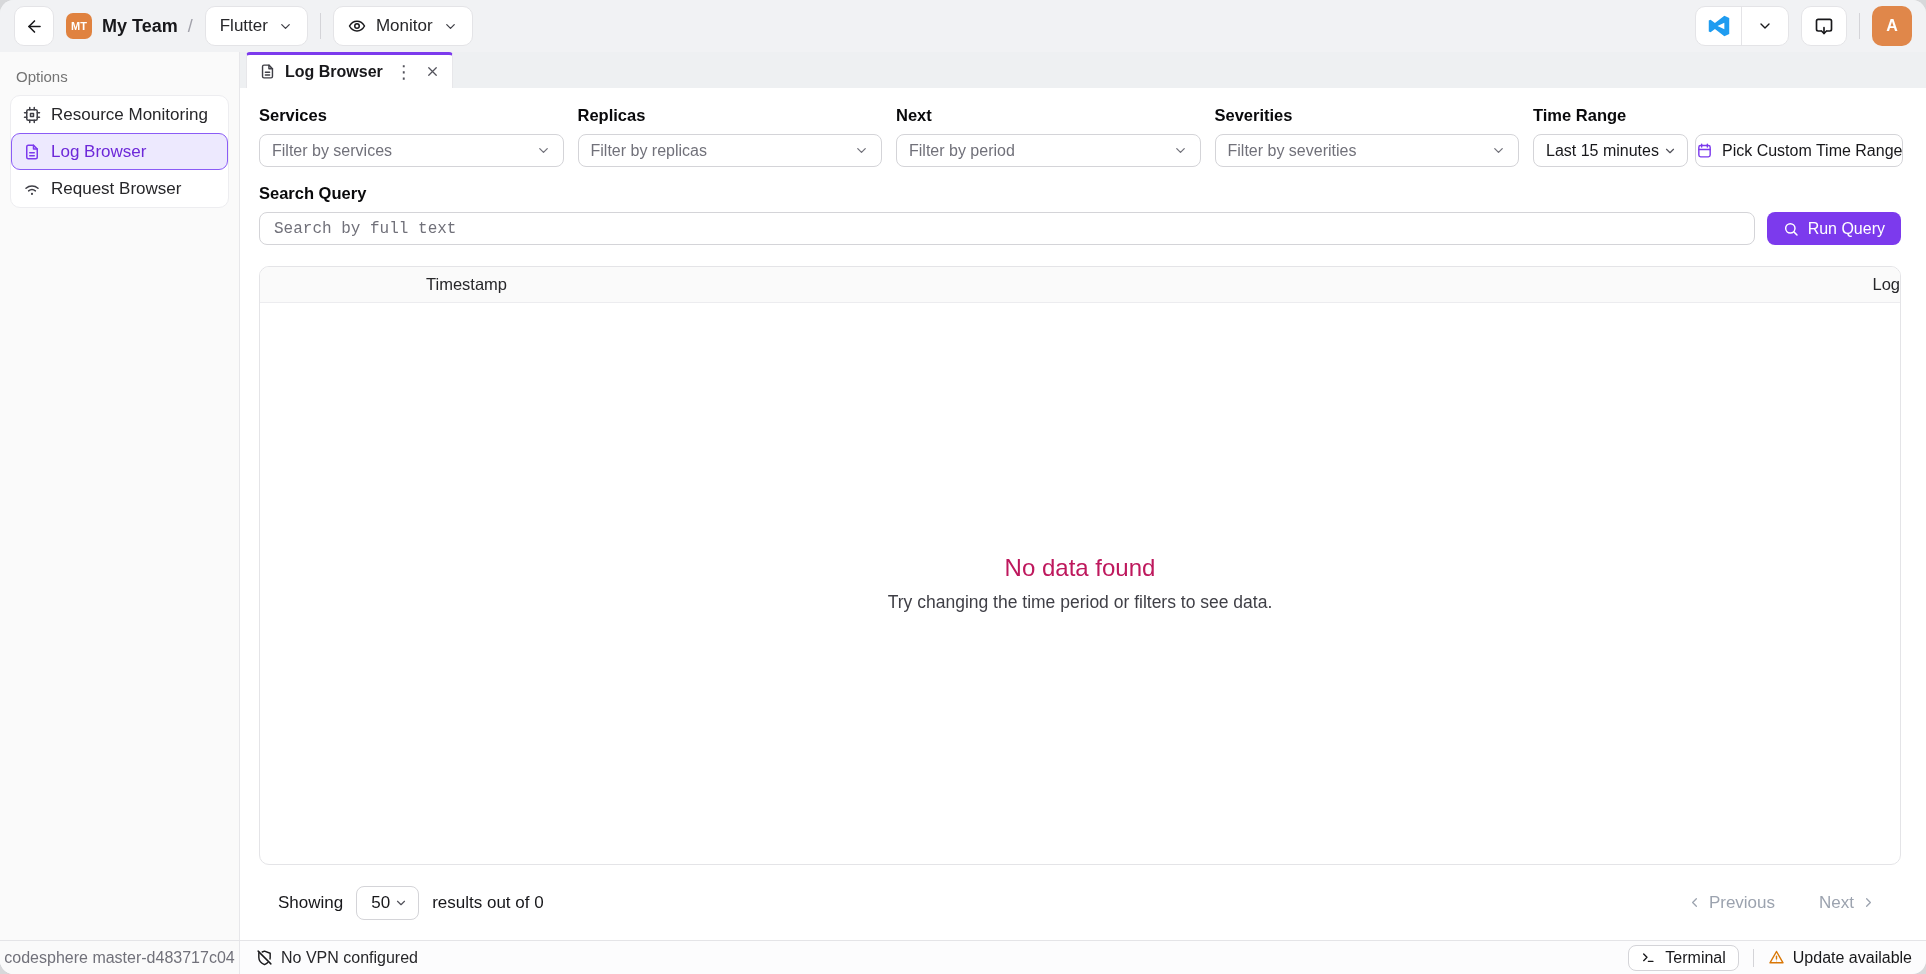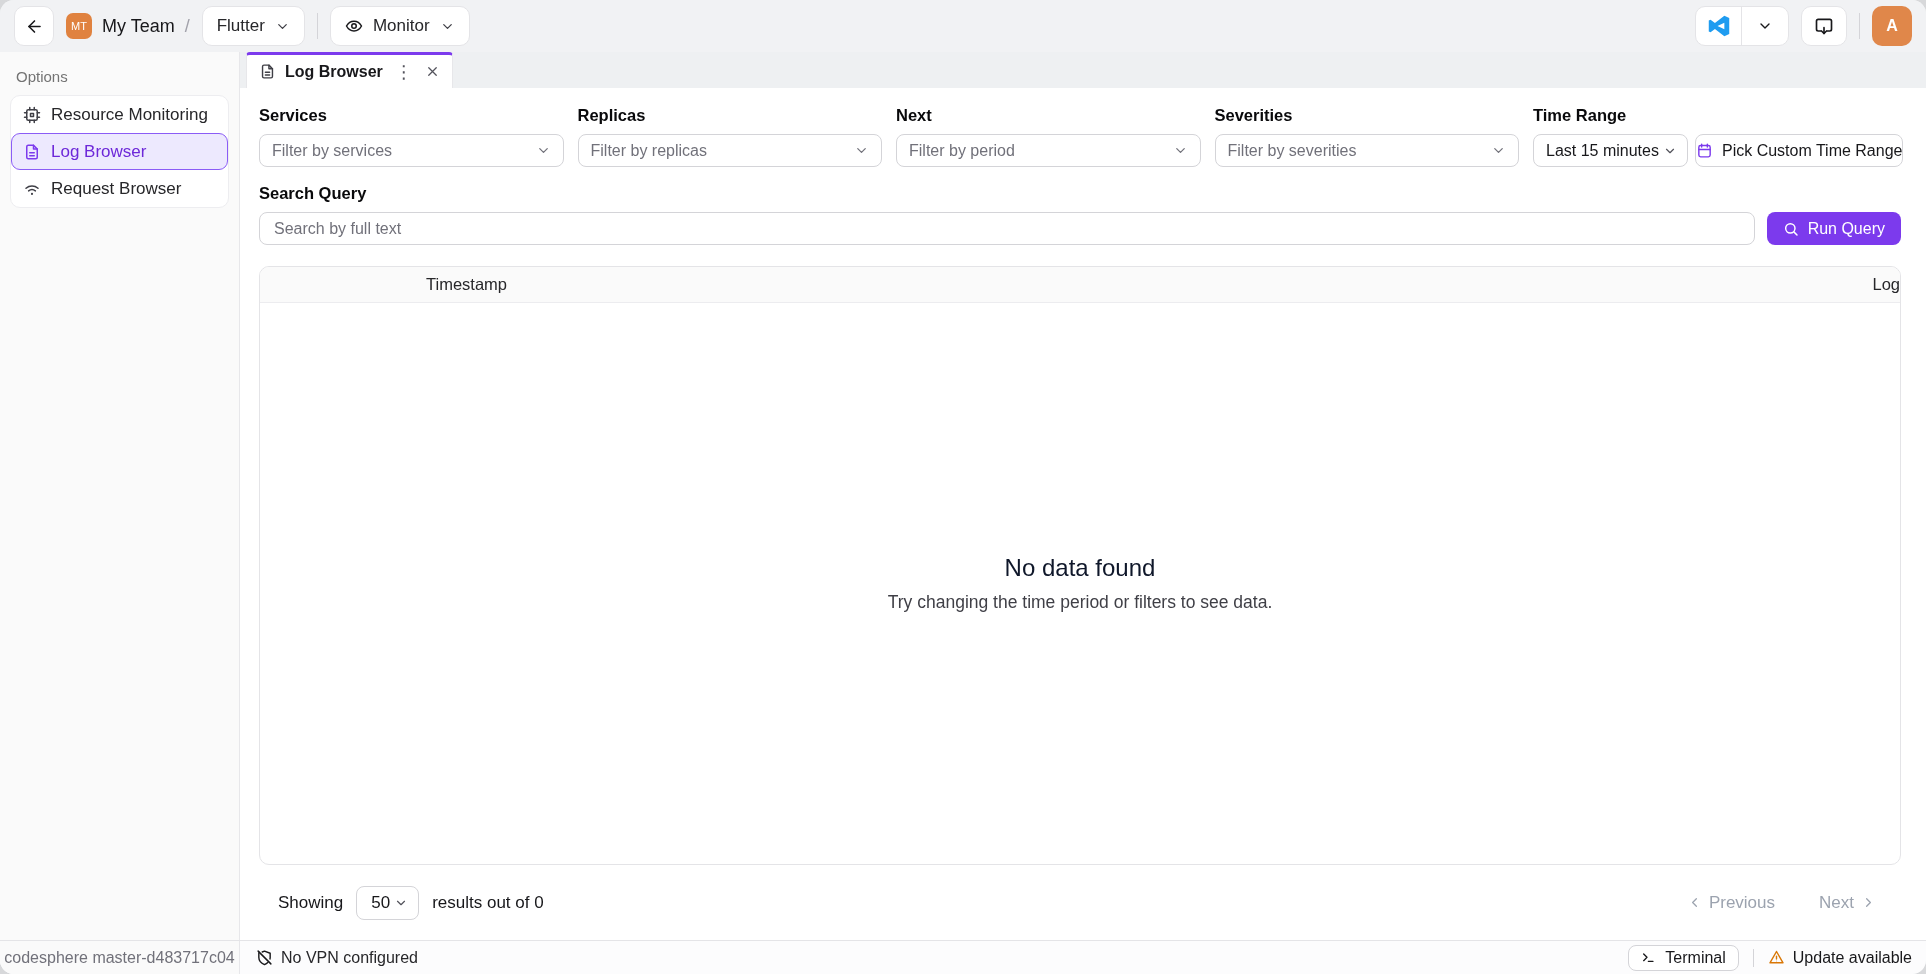--- a/index.html
+++ b/index.html
@@ -31,24 +31,24 @@
     border: 1px solid #e4e4e7; border-radius: 10px;
     display: flex; align-items: center; justify-content: center;
     cursor: pointer; color: #27272a;
   }
   .icon-btn { width: 40px; }
   .pill-btn { padding: 0 14px; gap: 10px; font-size: 17px; font-weight: 500; }
   .team { display: flex; align-items: center; gap: 10px; }
   .team-badge {
     width: 26px; height: 26px; border-radius: 7px;
     background: #e0823f; color: #fff;
-    font-size: 11px; font-weight: 400;
+    font-size: 11px; font-weight: 700;
     display: flex; align-items: center; justify-content: center;
   }
-  .team-name { font-size: 18px; font-weight: 400; }
+  .team-name { font-size: 18px; font-weight: 700; }
   .crumb-sep { color: #a1a1aa; font-size: 18px; }
   .v-div { width: 1px; height: 26px; background: #d4d4d8; }
   .topbar-right { margin-left: auto; display: flex; align-items: center; gap: 12px; }
   .split-btn {
     display: flex; background: #fff; border: 1px solid #e4e4e7;
     border-radius: 10px; overflow: hidden; height: 40px;
   }
   .split-btn > div {
     width: 46px; display: flex; align-items: center; justify-content: center; cursor: pointer;
   }
@@ -135,21 +135,21 @@
   .custom-range-btn {
     flex: 1; height: 33px; border: 1px solid #d4d4d8; border-radius: 8px; background: #fff;
     display: flex; align-items: center; justify-content: center; gap: 9px;
     font-size: 16px; font-weight: 500; color: #18181b; cursor: pointer; white-space: nowrap;
   }
   .search-section { margin-top: 17px; }
   .search-row { display: flex; gap: 12px; }
   .search-input {
     flex: 1; height: 33px; border: 1px solid #d4d4d8; border-radius: 8px;
     padding: 0 14px; font-size: 16px; color: #18181b; outline: none;
-    font-family: Liberation Sans, sans-serif;
+    font-family: Liberation Mono, monospace;
   }
   .search-input::placeholder { color: #71717a; }
   .run-btn {
     flex: none; height: 33px; padding: 0 16px;
     background: #7c3aed; border: none; border-radius: 8px;
     color: #fff; font-size: 16px; font-weight: 500;
     display: flex; align-items: center; gap: 9px; cursor: pointer;
     font-family: "Liberation Sans", sans-serif;
   }
 
@@ -163,21 +163,21 @@
     border-bottom: 1px solid #ececef;
     display: flex; align-items: center;
     font-size: 16.5px; color: #27272a;
   }
   .th-timestamp { width: 247px; padding-left: 16px; flex: none; }
   .th-log { flex: 1; }
   .table-body {
     flex: 1; display: flex; flex-direction: column;
     align-items: center; justify-content: center; gap: 10px;
   }
-  .empty-title { font-size: 24px; color: #0f172a; }
+  .empty-title { font-size: 24px; color: #be185d; }
   .empty-sub { font-size: 17.5px; color: #3f3f46; }
 
   .pagination {
     flex: none; height: 75px;
     display: flex; align-items: center; gap: 13px;
     padding: 0 25px 0 19px; background: #fff;
   }
   .pg-text { font-size: 17px; color: #18181b; }
   .page-size {
     height: 34px; padding: 0 10px 0 14px;

